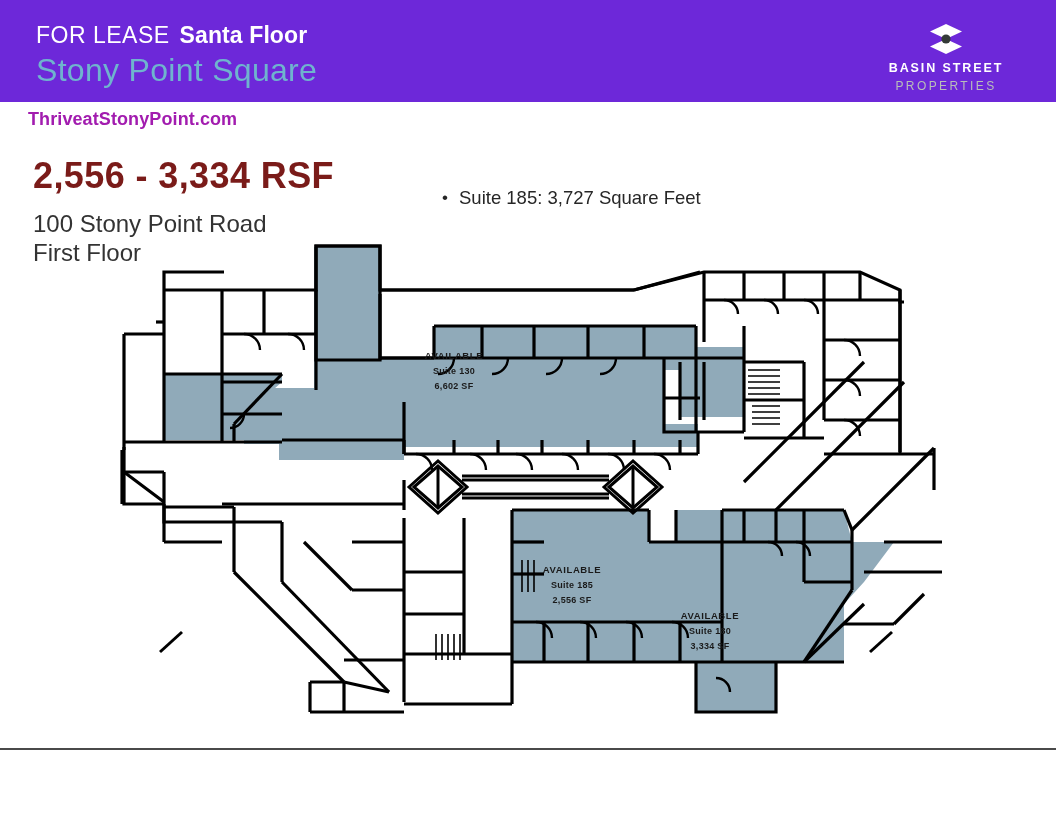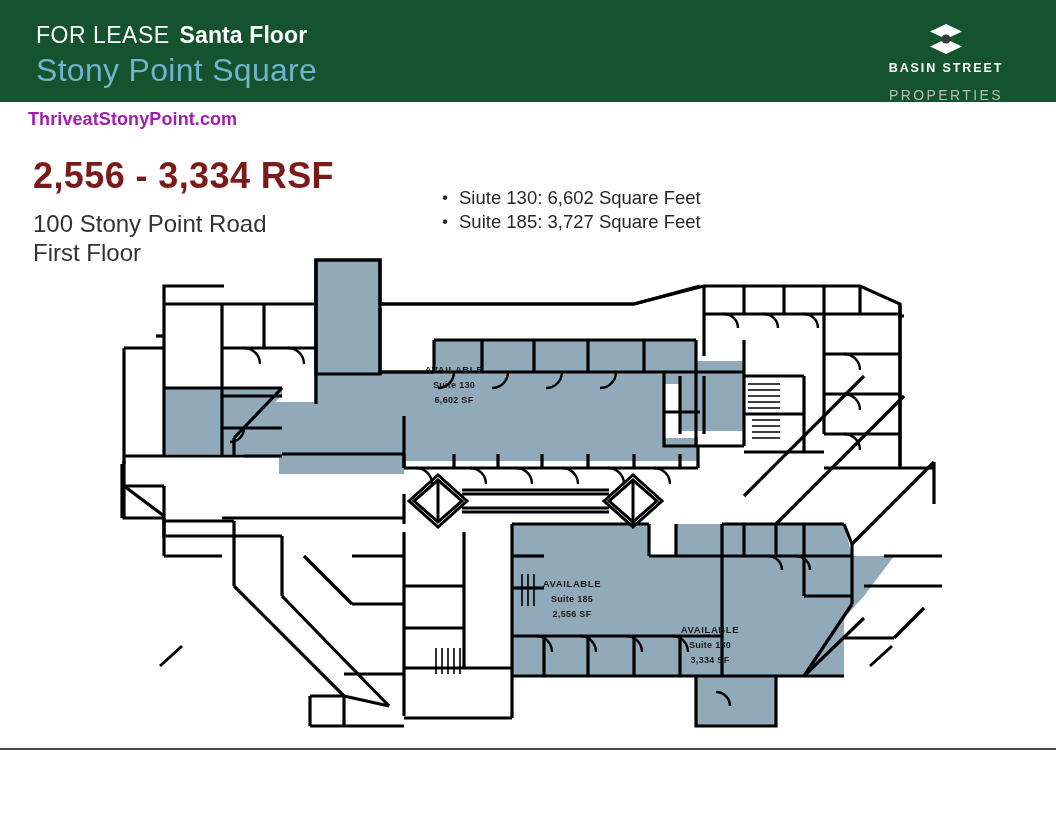--- a/index.html
+++ b/index.html
@@ -15,21 +15,21 @@
     overflow: hidden;
     position: relative;
   }
 
   
   #header-bar {
     position: absolute;
     left: 0; top: 0;
     width: 1056px;
     height: 102px;
-    background: #14532d;
+    background: #6d28d9;
     box-sizing: border-box;
   }
   #header-titles {
     position: absolute;
     left: 36px; top: 22px;
   }
   #eyebrow-line {
     display: flex;
     align-items: baseline;
     gap: 10px;
@@ -66,25 +66,25 @@
   }
   #brand-mark { display: block; margin: 0 auto 8px auto; }
   #brand-name {
     font-size: 12.5px;
     letter-spacing: 1.9px;
     color: #ffffff;
     font-weight: 700;
     line-height: 13px;
   }
   #brand-sub {
-    font-size: 14px;
+    font-size: 12px;
     letter-spacing: 2.4px;
     color: #b9bdba;
     font-weight: 400;
-    margin-top: 12px;
+    margin-top: 4px;
   }
 
   
   #website-url {
     position: absolute;
     left: 28px; top: 109px;
     font-size: 18px;
     font-weight: 700;
     color: #a21caf;
     letter-spacing: 0.1px;
@@ -123,21 +123,21 @@
     left: -17px;
     top: 0;
     font-size: 17px;
     color: #262626;
   }
 
   
   #floorplan-area {
     position: absolute;
     left: 104px;
-    top: 256px;
+    top: 242px;
     width: 840px;
     height: 485px;
   }
   #floorplan-svg { display: block; }
   .fp-label {
     font-family: "Liberation Sans", sans-serif;
     font-weight: 700;
     fill: #1a1a1a;
     text-anchor: middle;
   }
@@ -184,21 +184,20 @@
 </div>
 
 <div id="website-url">ThriveatStonyPoint.com</div>
 <div id="rsf-headline">2,556 - 3,334 RSF</div>
 <div id="address-block">
   <div>100 Stony Point Road</div>
   <div>First Floor</div>
 </div>
 
 <ul id="suite-list">
-  <li>Siute 130: 6,602 Square Feet</li>
   <li>Suite 185: 3,727 Square Feet</li>
 </ul>
 
 <div id="floorplan-area">
 <svg id="floorplan-svg" width="840" height="485" viewBox="0 0 840 485">
 
   <g>
 
     <path id="fill-130" d="M210,5 L275,5 L275,118 L218,118 L218,128 L330,128 L330,95
              L590,95 L590,128 L560,128 L560,190 L595,190 L595,205

